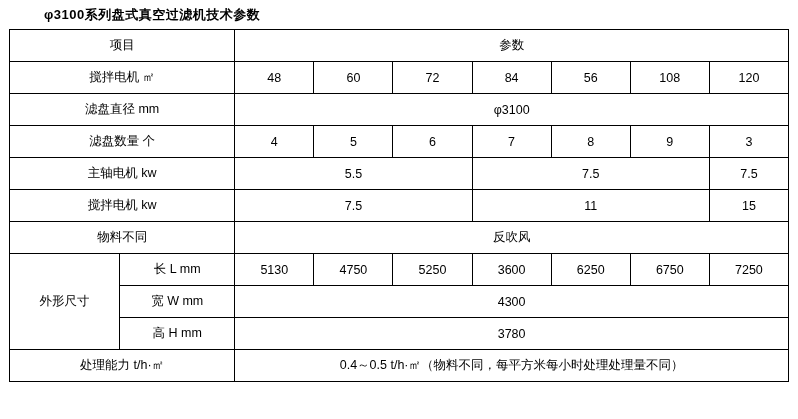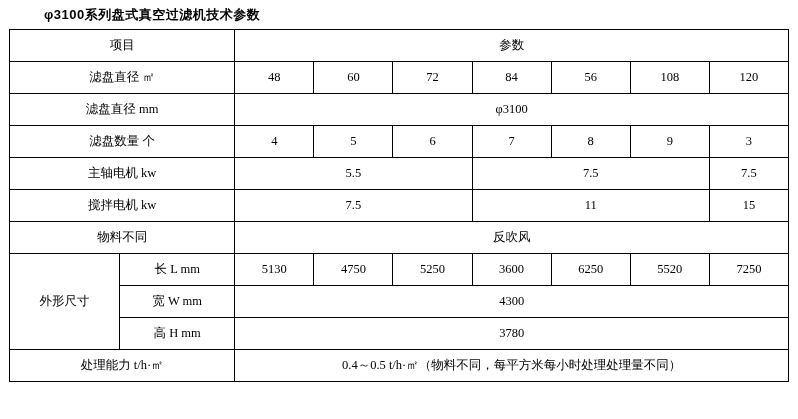--- a/index.html
+++ b/index.html
@@ -34,21 +34,20 @@
     margin-left: 9px;
   }
   table.spec td {
     border: 1px solid #000000;
     font-size: 12.5px;
     text-align: center;
     vertical-align: middle;
     height: 31px;
     padding: 0 2px;
     white-space: nowrap;
-    font-family: Liberation Serif, serif;
   }
   td.label {
     text-align: left;
     padding-left: 12px;
     font-size: 12.5px;
   }
   td.sublabel {
     text-align: left;
     padding-left: 18px;
   }
@@ -75,21 +74,21 @@
       <col style="width:79px">
       <col style="width:79px">
     </colgroup>
     <tbody>
       <tr>
         <td colspan="2">项目</td>
         <td colspan="7">参数</td>
       </tr>
 
       <tr>
-        <td colspan="2" class="label">滤盘直径 ㎡</td>
+        <td colspan="2" class="label">搅拌电机 ㎡</td>
         <td>48</td>
         <td>60</td>
         <td>72</td>
         <td>84</td>
         <td>56</td>
         <td>108</td>
         <td>120</td>
       </tr>
 
       <tr>
@@ -128,21 +127,21 @@
       </tr>
 
       <tr>
         <td rowspan="3" class="label tall">外形尺寸</td>
         <td class="sublabel">长 L     mm</td>
         <td>5130</td>
         <td>4750</td>
         <td>5250</td>
         <td>3600</td>
         <td>6250</td>
-        <td>5520</td>
+        <td>6750</td>
         <td>7250</td>
       </tr>
 
       <tr>
         <td class="sublabel">宽 W     mm</td>
         <td colspan="7">4300</td>
       </tr>
 
       <tr>
         <td class="sublabel">高 H     mm</td>

